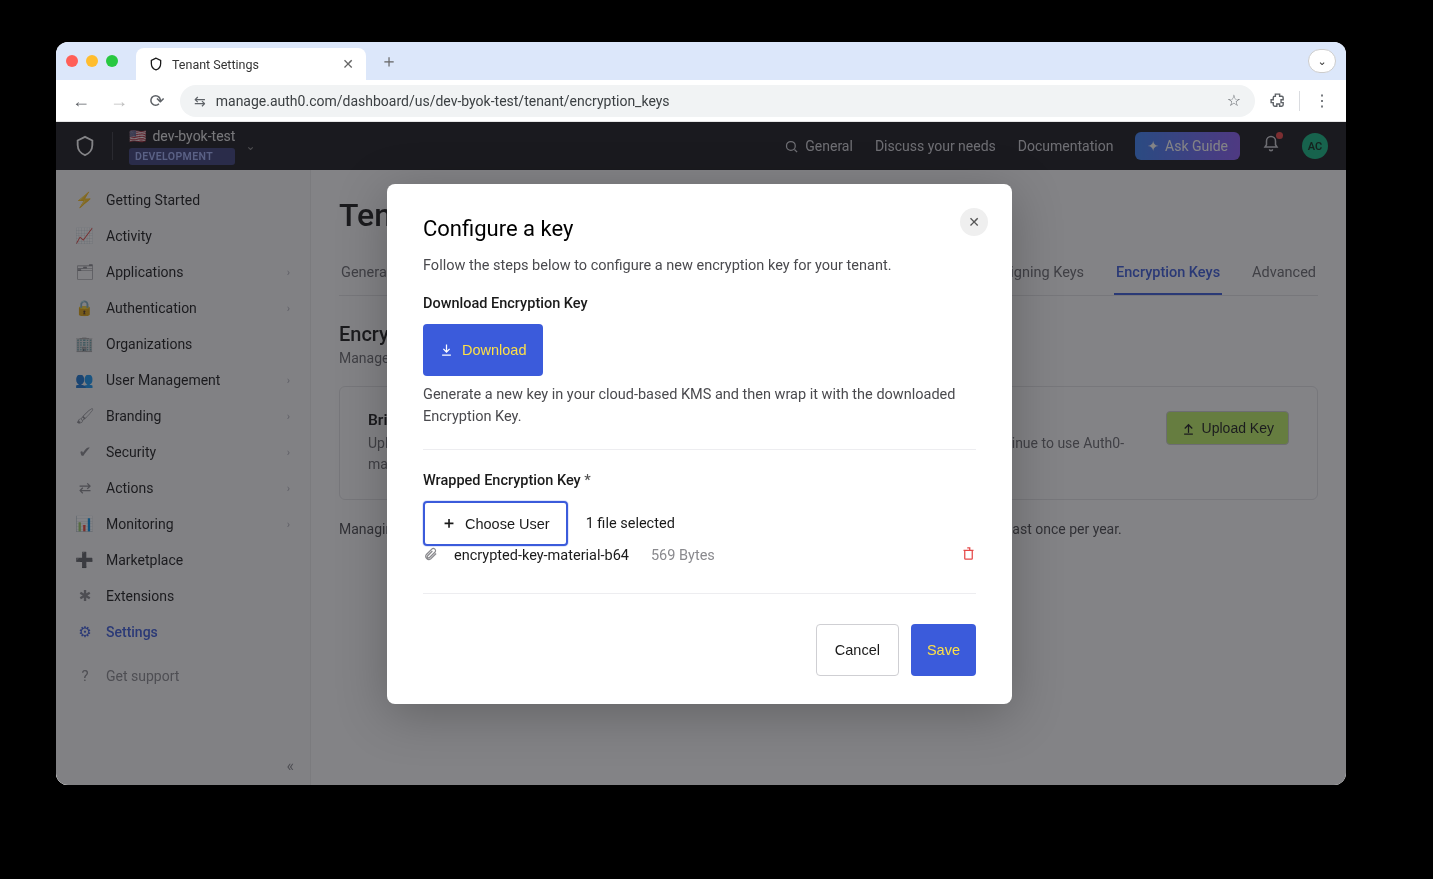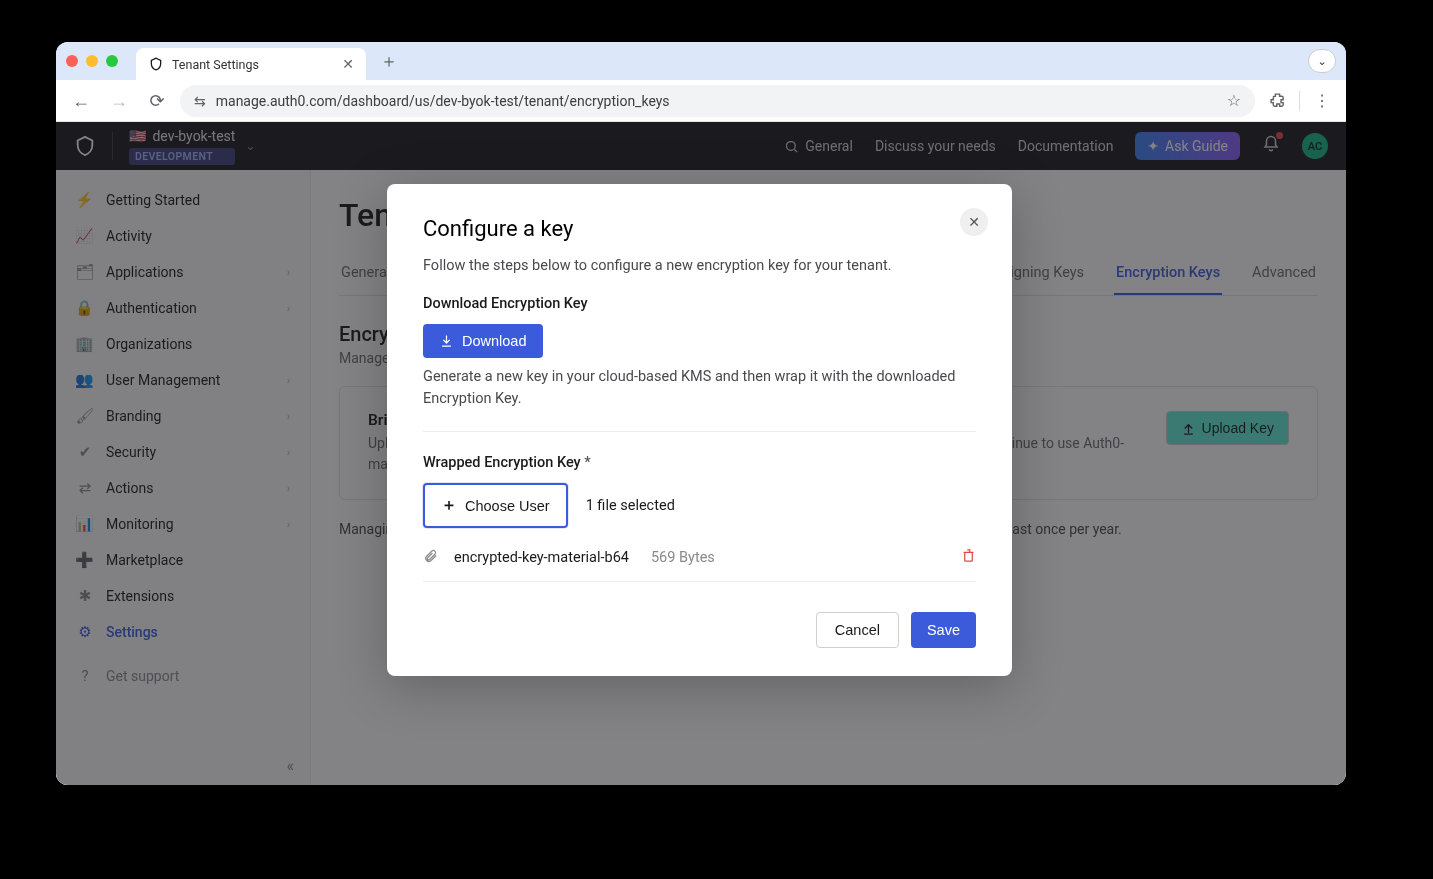--- a/index.html
+++ b/index.html
@@ -53,36 +53,36 @@
   .page-title{font-size:32px;font-weight:500;margin-bottom:18px}
   .tabs{display:flex;gap:28px;border-bottom:1px solid #e5e5e7;margin-bottom:26px}
   .tab{padding:12px 2px;font-size:14.5px;color:#6b6b70;cursor:pointer;border-bottom:2px solid transparent}
   .tab.active{color:#3b5bdb;border-bottom-color:#3b5bdb;font-weight:500}
   .sect-h{font-size:20px;font-weight:500;margin-bottom:4px}
   .sect-sub{font-size:14px;color:#6b6b70;margin-bottom:20px}
   .card{border:1px solid #e5e5e7;border-radius:6px;padding:24px 28px;display:flex;align-items:flex-start;gap:20px}
   .card .cbody{flex:1}
   .card h4{font-size:15.5px;font-weight:600;margin-bottom:4px}
   .card p{font-size:14px;color:#6b6b70;line-height:1.5}
-  .btn-outline{background:#5eead4;border:1px solid #cfcfd3;border-radius:4px;padding:8px 14px;font-size:14px;display:flex;align-items:center;gap:6px;cursor:pointer;color:#1a1a1a}
+  .btn-outline{background:#bef264;border:1px solid #cfcfd3;border-radius:4px;padding:8px 14px;font-size:14px;display:flex;align-items:center;gap:6px;cursor:pointer;color:#1a1a1a}
   .note{font-size:14px;color:#4a4a4e;margin-top:18px;line-height:1.6}
   
   .overlay{position:absolute;inset:0;background:rgba(30,30,34,.55)}
   .modal{position:absolute;left:331px;top:62px;width:625px;background:#fff;border-radius:8px;box-shadow:0 10px 50px rgba(0,0,0,.25);padding:32px 36px 28px}
   .modal h2{font-size:22px;font-weight:400;margin-bottom:14px}
   .modal .close-x{position:absolute;top:24px;right:24px;width:28px;height:28px;border-radius:50%;background:#efefef;display:flex;align-items:center;justify-content:center;color:#555;cursor:pointer;font-size:14px}
   .modal p{font-size:14.5px;color:#4a4a4e;line-height:1.5;margin-bottom:18px}
   .modal .lbl{font-size:14.5px;color:#1a1a1a;font-weight:500;margin-bottom:12px}
-  .btn-primary{background:#3b5bdb;color:#ffffff;border:none;border-radius:4px;padding:9px 16px;font-size:14.5px;display:inline-flex;align-items:center;gap:8px;cursor:pointer}
+  .btn-primary{background:#3b5bdb;color:#fde047;border:none;border-radius:4px;padding:18px 16px;font-size:14.5px;display:inline-flex;align-items:center;gap:8px;cursor:pointer}
   .modal hr{border:none;border-top:1px solid #ededf0;margin:22px 0}
   .req{color:#555}
   .file-row{display:flex;align-items:center;gap:18px;margin-top:12px}
   .choose-btn{border:2px solid #3b5bdb;color:#1a1a1a;background:#fff;border-radius:4px;padding:10px 16px;font-size:14.5px;display:inline-flex;align-items:center;gap:8px;cursor:pointer;box-shadow:0 0 0 1px rgba(59,91,219,.15)}
   .file-sel{font-size:14.5px;color:#1a1a1a}
-  .file-list{margin-top:20px;border-bottom:1px solid #ededf0;padding-bottom:14px}
+  .file-list{border-bottom:1px solid #ededf0;padding-bottom:28px}
   .file-item{display:flex;align-items:center;gap:16px;font-size:14.5px;color:#1a1a1a}
   .file-item .clip{color:#8a8a8e;font-size:15px}
   .file-item .fsize{color:#8a8a8e;margin-left:6px}
   .file-item .trash{margin-left:auto;color:#e54848;cursor:pointer;font-size:15px}
   .modal-actions{display:flex;justify-content:flex-end;gap:12px;margin-top:30px}
   .btn-default{background:#fff;border:1px solid #cfcfd3;border-radius:4px;padding:9px 18px;font-size:14.5px;cursor:pointer;color:#1a1a1a}
   .tabs .spacer{flex:1}
 </style>
 </head>
 <body>

